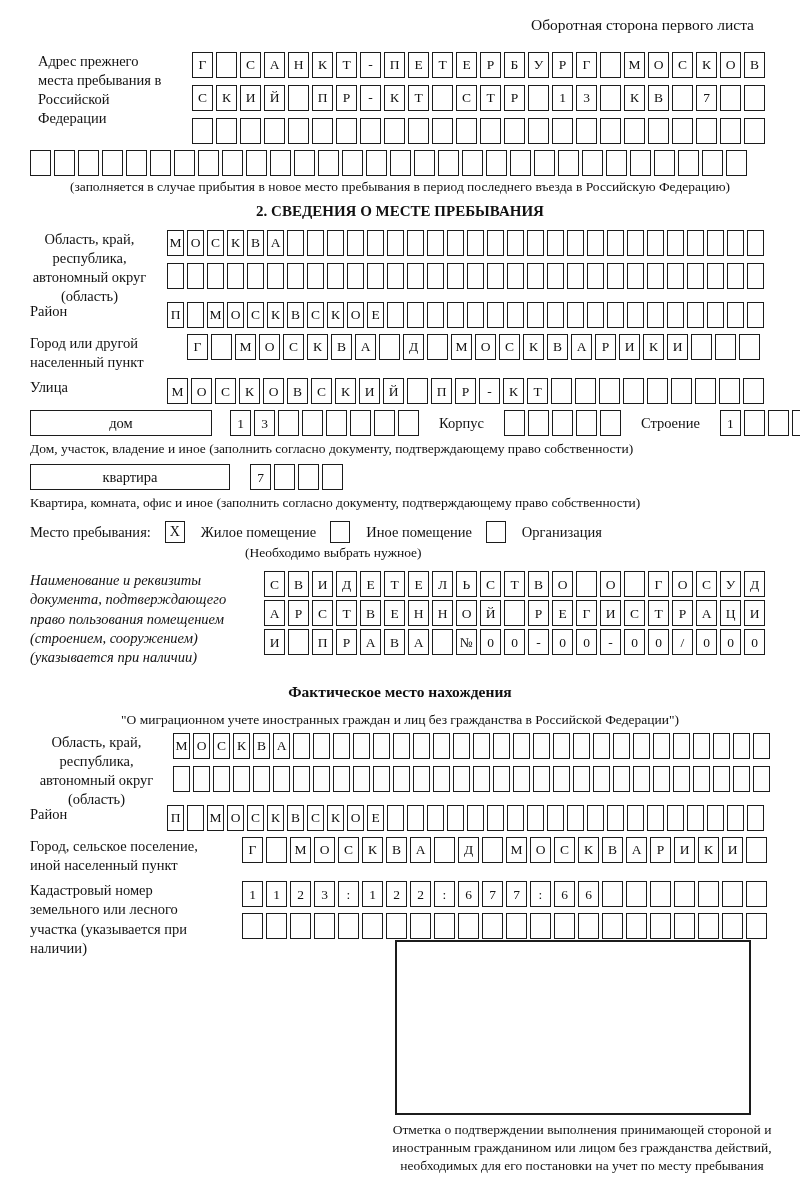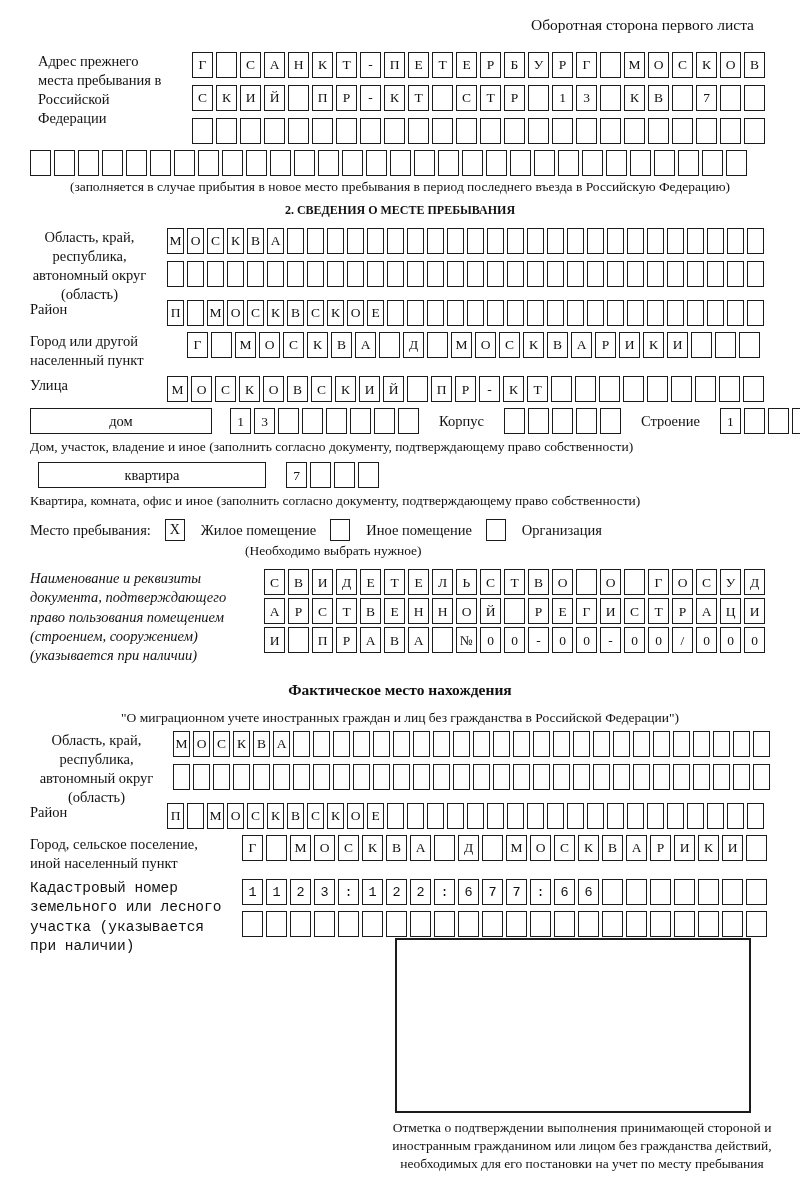--- a/index.html
+++ b/index.html
@@ -11,40 +11,40 @@
   .page{padding:16px 30px 0 30px;width:740px;}
   .hdr{ text-align:right; font-size:15.5px; padding-right:16px; margin-bottom:18px;}
   .form-row{display:flex;align-items:flex-start;margin-bottom:6px;gap:12px;}
   .label{font-size:14.5px;line-height:1.32;box-sizing:border-box;padding-right:6px;}
   .lbl-150{width:150px;padding-left:8px;}
   .lbl-125{width:125px;}
   .lbl-200{width:200px;}
   .lbl-222{width:222px;font-style:italic;}
   .clip{overflow:visible;}
   .h66{height:66px;text-align:center;}
-  .h58{height:49px;font-family:Liberation Mono, monospace;}
+  .h58{height:49px;}
   .rows{display:flex;flex-direction:column;gap:7px;}
   .cellrow{display:flex;gap:3px;}
   .cell{
     box-sizing:border-box;width:21px;height:26px;flex:0 0 auto;
     border:1.6px solid #1c1c1c;display:flex;align-items:center;justify-content:center;
     font-size:13.5px;line-height:1;background:#fff;
   }
   .narrow .cell{width:17px;}
   .indent20{margin-left:20px;}
   .widebox{
     box-sizing:border-box;height:26px;border:1.6px solid #1c1c1c;
     display:flex;align-items:center;justify-content:center;font-size:14.5px;flex:0 0 auto;
   }
   .w170{width:182px;margin-right:6px;}
-  .w200{width:228px;margin-right:8px;margin-left:8px;}
+  .w200{width:200px;margin-right:8px;}
   .inline-lbl{font-size:14.5px;line-height:26px;margin:0 8px;white-space:nowrap;}
   .caption{font-size:13.5px;margin:-1px 0 7px 0;}
   .note{font-size:13.5px;text-align:center;margin:2px 0 8px 0;}
-  .sec-title{font-size:12px;font-weight:bold;text-align:center;margin:8px 0 10px 0;}
+  .sec-title{font-size:15px;font-weight:bold;text-align:center;margin:8px 0 10px 0;}
   .stay-row{display:flex;align-items:center;margin:10px 0 2px 0;font-size:14.5px;}
   .chk{
     box-sizing:border-box;width:20px;height:22px;border:1.6px solid #1c1c1c;
     display:flex;align-items:center;justify-content:center;font-size:14px;flex:0 0 auto;
     margin:0 16px 0 14px;
   }
   .stay-note{font-size:13.5px;margin:0 0 10px 215px;}
   .fact-title{font-size:15.5px;font-weight:bold;text-align:center;margin:16px 0 10px 0;}
   .fact-note{font-size:13.5px;text-align:center;margin:0 0 4px 0;line-height:1.35;}
   .doc-rows{display:flex;flex-direction:column;gap:3px;}

